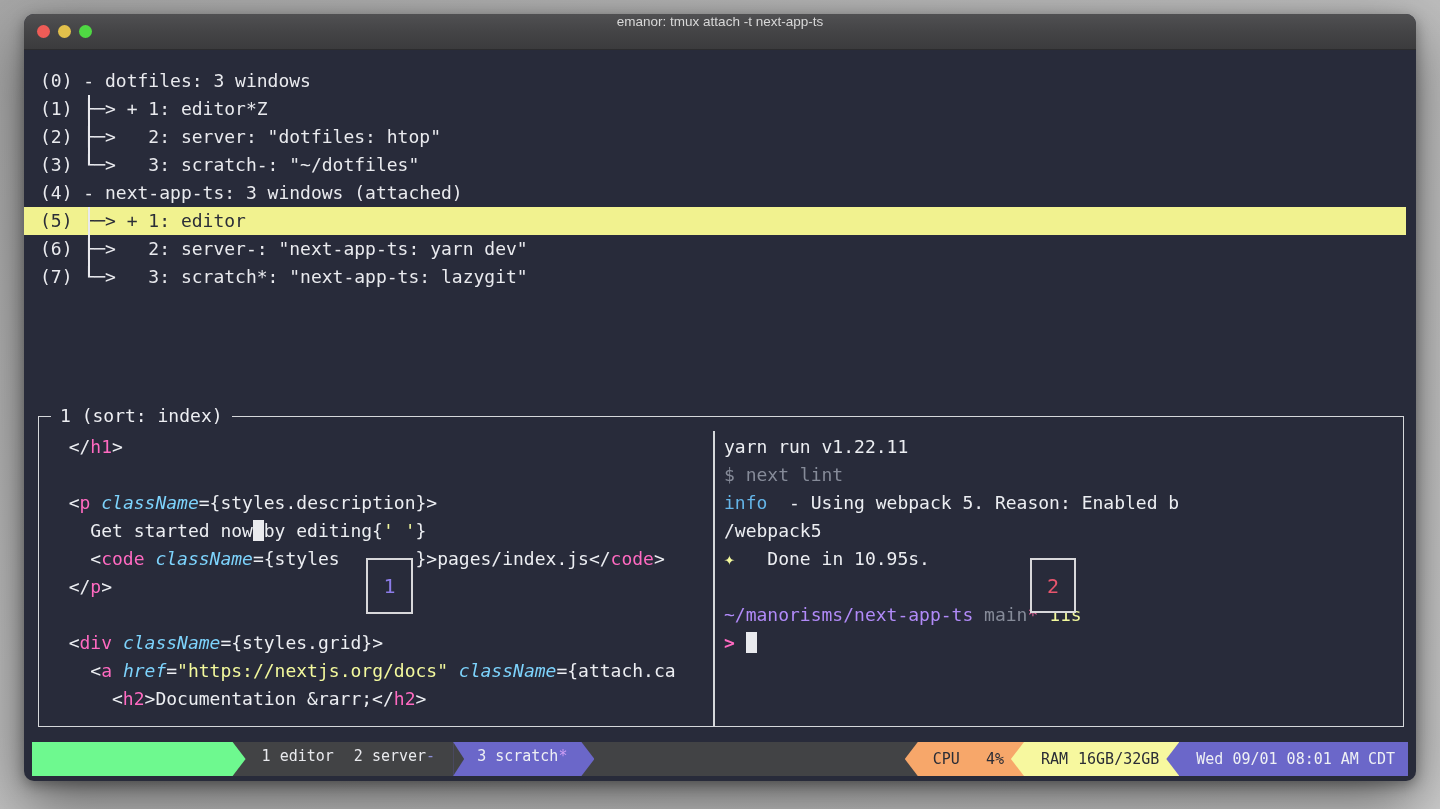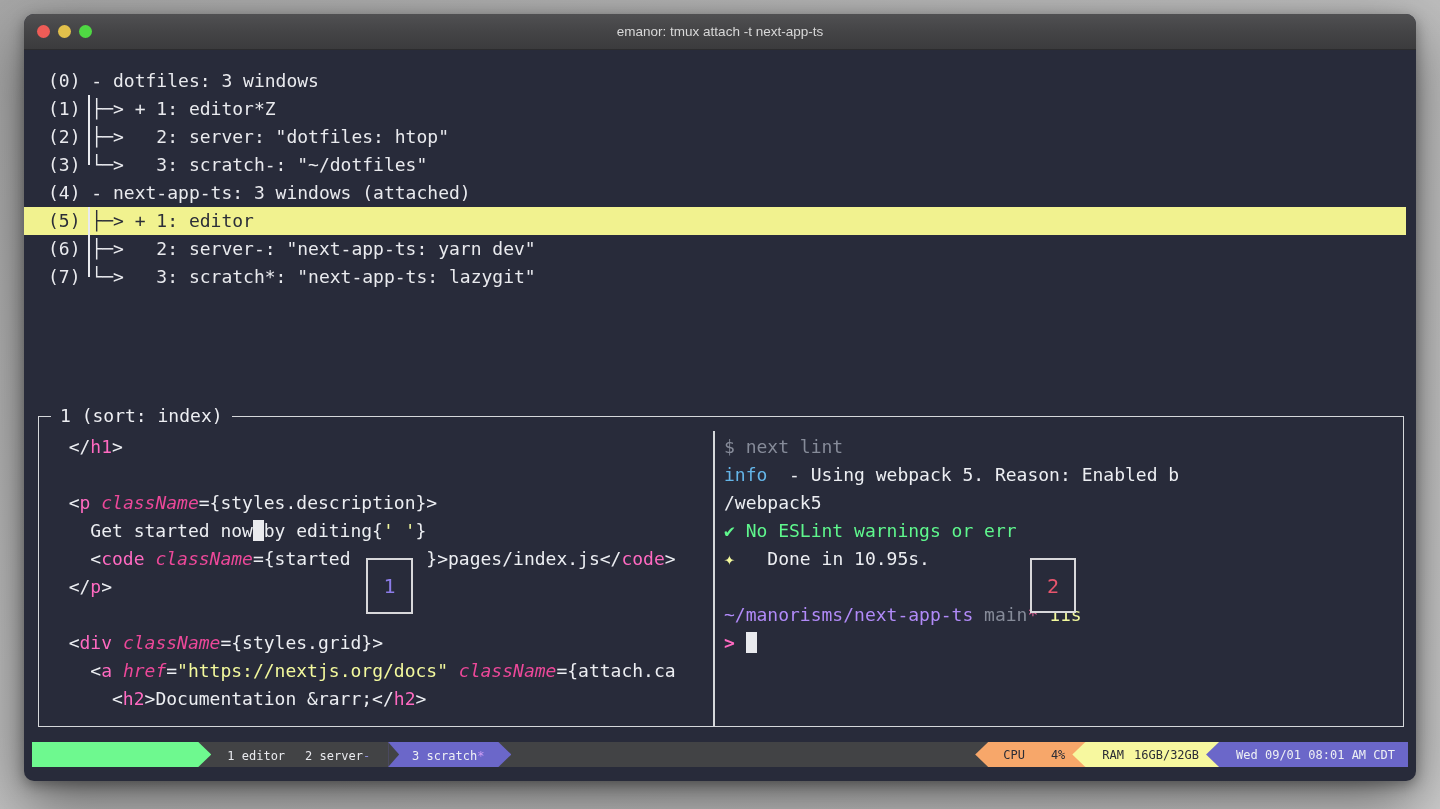--- a/index.html
+++ b/index.html
@@ -7,69 +7,69 @@
   body { background:linear-gradient(155deg,#a6a6a6 0%,#bdbdbd 45%,#cdcdcd 100%);
          font-family:"DejaVu Sans Mono", monospace; }
 
   .window { position:absolute; left:24px; top:14px; width:1392px; height:767px;
             border-radius:10px; overflow:hidden; background:#282b3a;
             box-shadow:0 22px 60px rgba(0,0,0,.5), 0 4px 14px rgba(0,0,0,.35); }
 
   
   .titlebar { position:relative; height:36px;
               background:linear-gradient(180deg,#505052 0%,#434345 55%,#3b3b3d 100%);
-              border-bottom:1px solid #2c2c2e; display:flex; align-items:center; justify-content:center; }
+              border-bottom:1px solid #2c2c2e; display:flex; align-items:flex-start; justify-content:center; }
   .tb-title { font-family:"Liberation Sans", sans-serif; font-size:13.5px; color:#d8d8d8; }
   .lights { position:absolute; left:13px; top:0; height:100%; display:flex; align-items:center; gap:8px; }
   .light { width:13px; height:13px; border-radius:50%; }
   .l-red { background:#ee5c57; } .l-yellow { background:#e2c04b; } .l-green { background:#4fd843; }
 
   
   .term { position:absolute; left:0; top:37px; width:1392px; height:730px;
           font-size:18px; color:#e9eaee; }
 
   
   .tree { position:absolute; left:0; top:16px; right:0; }
-  .tree-row { height:28px; line-height:28px; white-space:pre; padding-left:24px; color:#e9eaee; }
+  .tree-row { height:28px; line-height:28px; white-space:pre; padding-left:16px; color:#e9eaee; }
   .tree-row.selected { background:#f1f28f; color:#2b2e38; width:calc(100% - 10px); }
   .tree-vline { position:absolute; left:64px; width:2px; background:#e9eaee; z-index:2; }
   .vline-a { top:44px; height:70px; } .vline-b { top:156px; height:70px; }
 
   
   .preview { position:absolute; left:14px; top:365px; width:1366px; height:311px;
              border:1.5px solid #d5d7da; }
   .preview-title { position:absolute; left:12px; top:-15px; height:28px; line-height:28px;
                    background:#282b3a; padding:0 9px; color:#edeef2; white-space:pre; }
   .pane { position:absolute; top:0; bottom:0; overflow:hidden; padding:16px 16px 0 8px; }
   .pane-left { left:0; width:674px; }
   .pane-right { left:677px; right:0; }
   .pane-divider { position:absolute; left:674px; top:14px; bottom:0; width:2px; background:#d5d7da; }
   .line { height:28px; line-height:28px; white-space:pre; }
 
   .c-w  { color:#eceef2; }
   .c-pk { color:#ff6ac1; }
-  .c-gr { color:#ec4899; font-style:italic;margin-top:44px; }
+  .c-gr { color:#7dd3fc; font-style:italic;margin-top:44px; }
   .c-ge { color:#5ff78d; }
   .c-yl { color:#f3f99d; }
   .c-cy { color:#64b5e8; }
   .c-gy { color:#868b99; }
   .c-vi { color:#b18af8; }
   .c-pks{ color:#ee6aa0; }
   .c-pr { color:#ff6ac1; font-weight:bold; }
   .c-cur{ background:#e9eaee; color:transparent; }
 
   
   .indicator { position:absolute; display:flex; align-items:center; justify-content:center;
                background:#282b3a; border:2px solid #d8d8da; font-size:20px; z-index:3; }
   .ind-1 { left:327px; top:141px; width:47px; height:56px; color:#8c7ce8; }
   .ind-2 { left:991px; top:141px; width:46px; height:55px; color:#e8556d; }
 
   
-  .statusbar { position:absolute; left:8px; right:8px; top:691px; height:25px;
-               background:#424345; display:flex; align-items:stretch; font-size:12px; line-height:28px; }
+  .statusbar { position:absolute; left:8px; right:8px; top:691px; height:34px;
+               background:#424345; display:flex; align-items:stretch; font-size:15px; line-height:28px; }
   .seg { white-space:pre; }
   .seg-session { background:#6ef98f; color:#2a2d38; padding:0 26px 0 16px;
                  clip-path:polygon(0 0, calc(100% - 13px) 0, 100% 50%, calc(100% - 13px) 100%, 0 100%); }
   .winlist { display:flex; margin-left:6px; }
   .win { padding:0 10px; color:#e9eaee; white-space:pre; }
   .win-current { position:relative; background:#6b67c9; color:#eef0f4; margin-left:8px;
                  padding:0 27px 16px 24px;
                  clip-path:polygon(0 0, calc(100% - 13px) 0, 100% 50%, calc(100% - 13px) 100%, 0 100%); }
   .win-current::before { content:""; position:absolute; left:0; top:0; width:11px; height:100%;
                  background:#424345; clip-path:polygon(0 0, 100% 50%, 0 100%); }
@@ -112,33 +112,33 @@
     <div class="tree-vline vline-b"></div>
 
     <div class="preview">
       <div class="preview-title">1 (sort: index)</div>
 
       <div class="pane pane-left">
           <div class="line"><span class="c-w">  &lt;/</span><span class="c-pk">h1</span><span class="c-w">&gt;</span></div>
           <div class="line"><span class="c-w"> </span></div>
           <div class="line"><span class="c-w">  &lt;</span><span class="c-pk">p</span><span class="c-w"> </span><span class="c-gr">className</span><span class="c-w">=</span><span class="c-w">{styles.description}&gt;</span></div>
           <div class="line"><span class="c-w">    Get started now</span><span class="c-cur"> </span><span class="c-w">by editing{</span><span class="c-yl">' '</span><span class="c-w">}</span></div>
-          <div class="line"><span class="c-w">    &lt;</span><span class="c-pk">code</span><span class="c-w"> </span><span class="c-gr">className</span><span class="c-w">=</span><span class="c-w">{started       </span><span class="c-w">}&gt;pages/index.js&lt;/</span><span class="c-pk">code</span><span class="c-w">&gt;</span></div>
+          <div class="line"><span class="c-w">    &lt;</span><span class="c-pk">code</span><span class="c-w"> </span><span class="c-gr">className</span><span class="c-w">=</span><span class="c-w">{styles       </span><span class="c-w">}&gt;pages/index.js&lt;/</span><span class="c-pk">code</span><span class="c-w">&gt;</span></div>
           <div class="line"><span class="c-w">  &lt;/</span><span class="c-pk">p</span><span class="c-w">&gt;</span></div>
           <div class="line"><span class="c-w"> </span></div>
           <div class="line"><span class="c-w">  &lt;</span><span class="c-pk">div</span><span class="c-w"> </span><span class="c-gr">className</span><span class="c-w">=</span><span class="c-w">{styles.grid}&gt;</span></div>
           <div class="line"><span class="c-w">    &lt;</span><span class="c-pk">a</span><span class="c-w"> </span><span class="c-gr">href</span><span class="c-w">=</span><span class="c-yl">"https://nextjs.org/docs"</span><span class="c-w"> </span><span class="c-gr">className</span><span class="c-w">=</span><span class="c-w">{attach.ca</span></div>
           <div class="line"><span class="c-w">      &lt;</span><span class="c-pk">h2</span><span class="c-w">&gt;Documentation &amp;rarr;&lt;/</span><span class="c-pk">h2</span><span class="c-w">&gt;</span></div>
         </div>
       <div class="pane-divider"></div>
       <div class="pane pane-right">
+          <div class="line"><span class="c-w">yarn run v1.22.11</span></div>
           <div class="line"><span class="c-gy">$ next lint</span></div>
           <div class="line"><span class="c-cy">info</span><span class="c-w">  - Using webpack 5. Reason: Enabled b</span></div>
           <div class="line"><span class="c-w">/webpack5</span></div>
-          <div class="line"><span class="c-ge">✔ No ESLint warnings or err</span></div>
           <div class="line"><span class="c-yl">✦</span><span class="c-w">   Done in 10.95s.</span></div>
           <div class="line"><span class="c-w"> </span></div>
           <div class="line"><span class="c-vi">~/manorisms/next-app-ts</span><span class="c-w"> </span><span class="c-gy">main</span><span class="c-pks">*</span><span class="c-w"> </span><span class="c-yl">11s</span></div>
           <div class="line"><span class="c-pr">&gt;</span><span class="c-w"> </span><span class="c-cur"> </span></div>
         </div>
 
       <div class="indicator ind-1">
         <span>1</span>
       </div>
       <div class="indicator ind-2">

